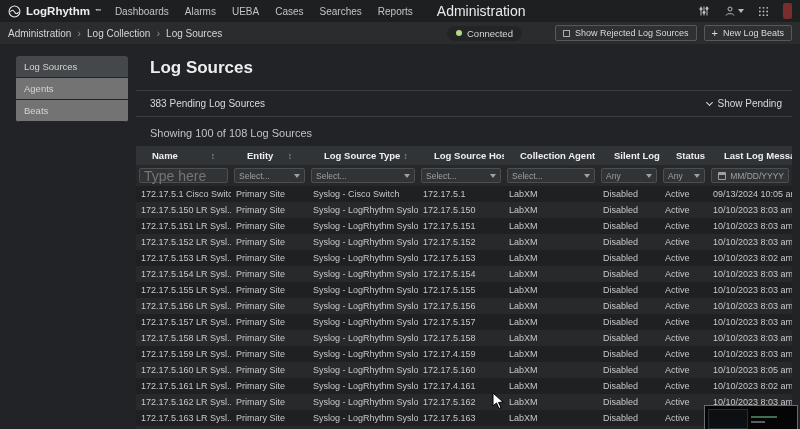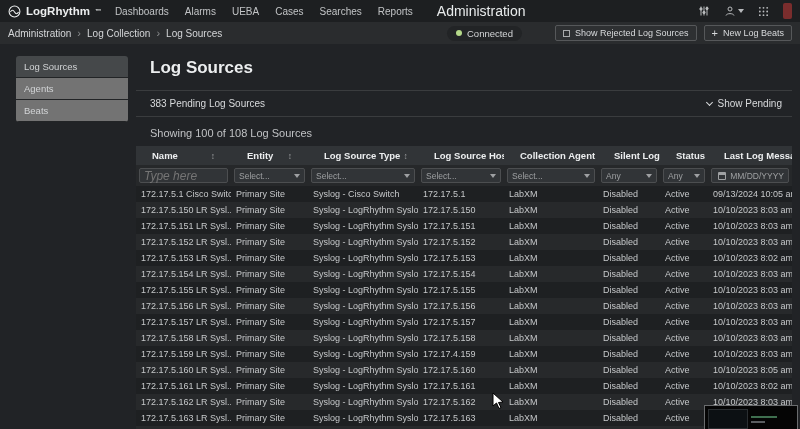--- a/index.html
+++ b/index.html
@@ -47,21 +47,21 @@
   .showing-label { font-size:11px; color:#c0c2c4; margin:10px 0 7px 14px; }
 
   
   table { width:100%; border-collapse:collapse; table-layout:fixed; }
   th, td { text-align:left; white-space:nowrap; overflow:hidden; }
   thead th { background:#313437; color:#eceeef; font-size:9.5px; font-weight:700; padding:4px 16px; cursor:pointer; }
   .th-inner { display:flex; align-items:center; justify-content:space-between; gap:3px; }
   .sort-icon { color:#9a9c9e; font-size:8.5px; font-weight:normal; flex:0 0 auto; }
   tr.filter-row td { background:#26282a; padding:3px 3px; }
   .flt { display:flex; align-items:center; justify-content:space-between; background:#313437; border:1px solid #4c4e50; border-radius:2px; height:15px; padding:0 4px; font-size:8.5px; color:#9ea0a2; cursor:pointer; }
-  .flt input { width:100%; background:transparent; border:none; outline:none; color:#b8babc; font-size:12px; font-family:"Liberation Sans",sans-serif;font-style:italic; }
+  .flt input { width:100%; background:transparent; border:none; outline:none; color:#b8babc; font-size:14px; font-family:"Liberation Sans",sans-serif; }
   .flt .caret-down { border-top-color:#9ea0a2; }
   .cal-icon { width:8px; height:8px; border:1px solid #9ea0a2; border-top-width:3px; border-radius:1px; margin-right:4px; flex:0 0 auto; }
   .flt.date { justify-content:flex-end; }
   tbody.data tr:nth-child(odd)  td { background:#1e2022; }
   tbody.data tr:nth-child(even) td { background:#27292b; }
   tbody.data td { font-size:9px; color:#c6c8ca; padding:3px 5px; height:15.5px; }
 
   
   .cursor { position:absolute; left:492px; top:392px; pointer-events:none; }
   .pip { position:absolute; right:2px; bottom:-4px; width:94px; height:28px; background:#050505; border:1px solid #6a6c6e; display:flex; align-items:center; gap:3px; padding:3px; }
@@ -402,21 +402,21 @@
     <td>172.17.5.160</td>
     <td>LabXM</td>
     <td>Disabled</td>
     <td>Active</td>
     <td>10/10/2023 8:05 am</td>
   </tr>
             <tr class="data-row">
     <td>172.17.5.161 LR Sysl...</td>
     <td>Primary Site</td>
     <td>Syslog - LogRhythm Syslog Ge...</td>
-    <td>172.17.5.161</td>
+    <td>172.17.4.161</td>
     <td>LabXM</td>
     <td>Disabled</td>
     <td>Active</td>
     <td>10/10/2023 8:02 am</td>
   </tr>
             <tr class="data-row">
     <td>172.17.5.162 LR Sysl...</td>
     <td>Primary Site</td>
     <td>Syslog - LogRhythm Syslog Ge...</td>
     <td>172.17.5.162</td>

